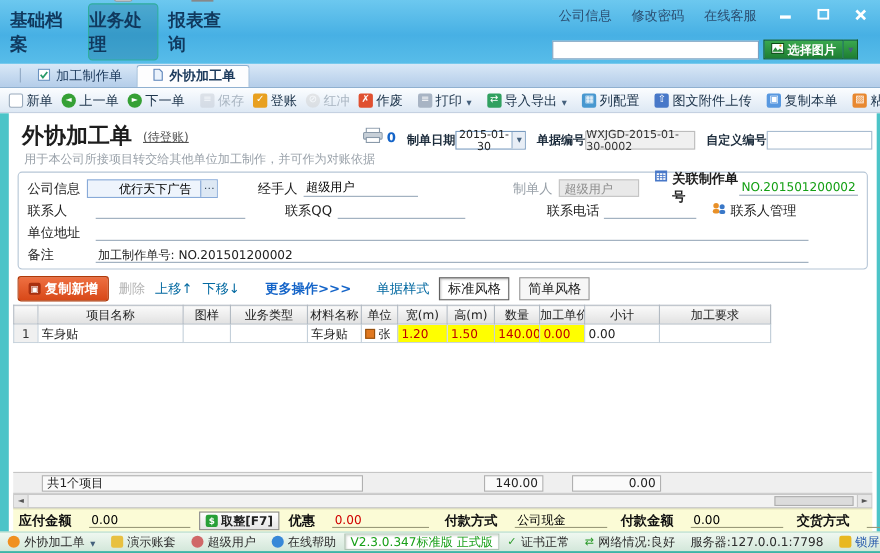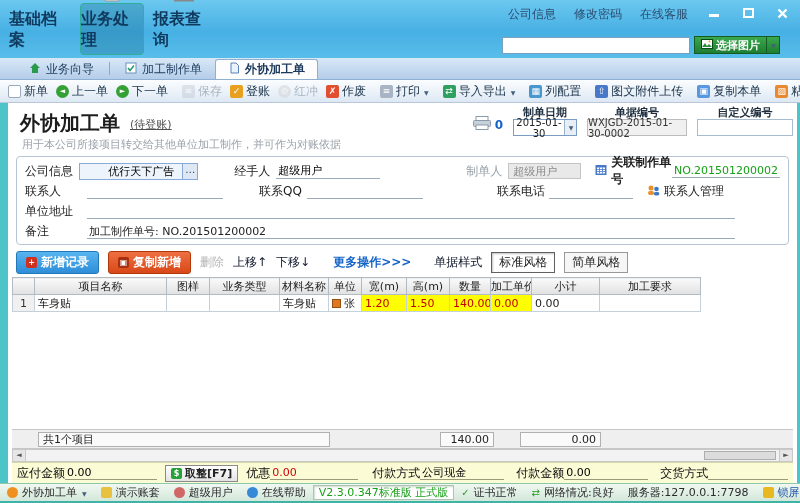--- a/index.html
+++ b/index.html
@@ -55,21 +55,21 @@
   .g-menu::before{content:"≡";} .g-plus::before{content:"+";}
 
   
   .content { flex:1; background:#fff; border-left:8px solid #4cc4c8; border-right:3px solid #4cc4c8;
     display:flex; flex-direction:column; padding:0 4px; position:relative; }
   .title-row { display:flex; align-items:flex-end; margin-top:3px; height:30px; }
   .doc-title { font-size:20px; font-weight:bold; color:#1d1d1d; margin-left:8px; line-height:26px; }
   .doc-status { font-size:11px; color:#505050; text-decoration:underline; margin:0 0 4px 10px; cursor:pointer; }
   .printer-wrap { margin-left:auto; display:flex; align-items:center; gap:4px; margin-bottom:3px; }
   .print-count { color:#1464c8; font-weight:bold; font-size:12px; }
-  .head-field { display:flex; flex-direction:column; align-items:center; margin-left:10px; }
+  .head-field { display:flex; flex-direction:row; align-items:center; margin-left:10px; }
   .head-field .lbl { font-size:11px; font-weight:bold; color:#1c2c3c; line-height:13px; }
   .date-box { width:64px; height:17px; border:1px solid #7a9cc0; background:#fff; display:flex;
     align-items:center; justify-content:center; font-size:10px; }
   .date-dd { width:12px; height:15px; background:#e8eef6; border-left:1px solid #9ab4cc;
     display:flex; align-items:center; justify-content:center; font-size:6px; color:#335; cursor:pointer; }
   .num-box { width:100px; height:17px; border:1px solid #bcbcbc; background:#f0f0f0; color:#333;
     display:flex; align-items:center; justify-content:center; font-size:10px; }
   .custom-input { width:96px; height:17px; border:1px solid #a8bcd0; font-size:10px; padding:0 2px; }
   .subtitle { font-size:11px; color:#9aa2aa; margin:1px 0 4px 10px; }
 
@@ -83,31 +83,31 @@
   .vendor-box { display:flex; align-items:center; width:136px; height:17px; background:#eef4fc;
     border:1px solid #88aad8; }
   .vendor-box input { flex:1; border:none; background:transparent; font-size:11px; padding:0 3px;
     font-family:inherit; width:100%;margin-left:25px; }
   .vendor-more { width:15px; height:15px; background:#dde8f4; border-left:1px solid #88aad8;
     text-align:center; line-height:11px; font-size:10px; cursor:pointer; color:#345; }
   .gray-box { width:82px; height:16px; background:#e9e9e9; border:1px solid #c4c4c4; color:#8b8b8b;
     font-size:11px; display:flex; align-items:center; padding:0 4px; }
   .green-link { color:#15a015; font-size:11px; border-bottom:1px solid #9aaabb; min-width:108px;
     padding:0 2px; cursor:pointer; }
-  .icon-lbl { display:flex; align-items:center; gap:4px; font-weight:bold; color:#1d1d1d; cursor:pointer; }
+  .icon-lbl { display:flex; align-items:flex-start; gap:4px; font-weight:bold; color:#1d1d1d; cursor:pointer; }
 
   
   .grid-actions { display:flex; align-items:center; gap:9px; margin:6px 4px 3px; font-size:12px; }
   .btn-add { display:flex; align-items:center; gap:4px; background:linear-gradient(180deg,#58b4ef,#2e8ed8);
     border:1px solid #2578b8; color:#fff; font-weight:bold; padding:2px 9px; border-radius:3px; cursor:pointer; }
   .btn-copy { display:flex; align-items:center; gap:4px; background:linear-gradient(180deg,#ee7042,#d84818);
     border:1px solid #b03808; color:#fff; font-weight:bold; padding:2px 9px; border-radius:3px; cursor:pointer; }
   .mini { display:inline-block; width:11px; height:11px; border-radius:2px; font-size:8px; line-height:11px;
     text-align:center; color:#fff; }
-  .lnk { color:#0f172a; cursor:pointer; }
+  .lnk { color:#0369a1; cursor:pointer; }
   .lnk.disabled { color:#b4b4b4; cursor:default; }
   .more { color:#1464c8; font-weight:bold; cursor:pointer; }
   .style-btn { border:1px solid #989898; background:#f6f6f6; padding:1px 7px; font-size:12px;
     color:#222; cursor:pointer; }
   .style-btn.selected { background:#fff; border-color:#606060; box-shadow:inset 1px 1px 2px #c2c2c2; }
 
   
   table { border-collapse:collapse; table-layout:fixed; width:638px; font-size:11px; }
   th { background:linear-gradient(180deg,#fafafa,#e1e1e1); border:1px solid #b2bac2; height:17px;
     font-weight:normal; color:#1d1d1d; overflow:hidden; white-space:nowrap; }
@@ -124,21 +124,21 @@
     border-bottom:1px solid #c6c6c6; font-size:11px; }
   .sum-box { position:absolute; top:2px; height:15px; background:#fafafa; border:1px solid #b0b0b0;
     line-height:13px; padding:0 4px; color:#222; }
   .hscroll { position:relative; height:13px; background:#f2f2f2; border:1px solid #c8c8c8; }
   .scroll-arrow { position:absolute; top:0; width:13px; height:11px; background:#e6e6e6;
     text-align:center; font-size:7px; line-height:11px; color:#555; cursor:pointer; }
   .scroll-thumb { position:absolute; top:1px; right:16px; width:72px; height:9px; background:#dcdcdc;
     border:1px solid #aeaeae; cursor:pointer; }
   .payment-row { height:21px; background:#fbfbd6; border-top:1px solid #d6d6ac; display:flex;
     align-items:center; font-size:12px; padding:0 5px; white-space:nowrap; }
-  .pay-lbl { font-weight:normal; color:#101010; margin-right:0; }
+  .pay-lbl { font-weight:bold; color:#101010; margin-right:16px; }
   .pay-input { border:none; border-bottom:1px solid #9a9a7a; background:transparent; height:14px;
     font-size:11px; padding:0 2px; font-family:inherit; }
   .pay-input.red { color:#d00000; }
   .round-btn { display:flex; align-items:center; gap:3px; border:1px solid #8a8a8a;
     background:linear-gradient(180deg,#ffffff,#e4e4e4); padding:0 5px; height:17px; font-size:11px;
     font-weight:bold; cursor:pointer; margin:0 8px; }
   .money-ico { display:inline-block; width:11px; height:11px; background:#28a038; border-radius:2px;
     color:#fff; font-size:8px; line-height:11px; text-align:center; }
 
   
@@ -226,26 +226,20 @@
               <path d="M1 8 L4 4 L6 7 L8 5 L11 8 Z" fill="#2e8e3e"></path>
               <circle cx="8.5" cy="2.5" r="1" fill="#e8a020"></circle>
             </svg></span>
         <span>选择图片</span>
       </button>
       <span class="img-dd dd"></span>
     </div>
   </div>
 
   <div class="tabbar">
-    <div class="tab">
-      <span><svg width="12" height="12">
-            <path d="M6 1 L11 6 H9 V11 H3 V6 H1 Z" fill="#2a9a4a"></path>
-          </svg></span>
-      <span>业务向导</span>
-    </div>
     <div class="tabsep"></div>
     <div class="tab">
       <span><svg width="12" height="12">
             <rect x="1" y="1" width="10" height="10" fill="#fff" stroke="#6a92c0"></rect>
             <path d="M3 6 L5 8.5 L9 3.5" stroke="#2a9a6a" fill="none" stroke-width="1.6"></path>
           </svg></span>
       <span>加工制作单</span>
     </div>
     <div class="tab active">
       <span><svg width="12" height="12">
@@ -397,24 +391,20 @@
         <span class="f-lbl" style="width:62px;">单位地址</span>
         <input class="u-input" style="width: 648px;" value="">
       </div>
       <div class="f-row" style="margin-bottom:0;">
         <span class="f-lbl" style="width:62px;">备注</span>
         <span class="u-input" style="width:648px;display:inline-block;">加工制作单号: NO.201501200002</span>
       </div>
     </div>
 
     <div class="grid-actions">
-      <div class="btn-add">
-        <span class="mini g-plus" style="background:#d03020;"></span>
-        <span>新增记录</span>
-      </div>
       <div class="btn-copy">
         <span class="mini g-box" style="background:#a83010;"></span>
         <span>复制新增</span>
       </div>
       <span class="lnk disabled">删除</span>
       <span class="lnk">上移↑</span>
       <span class="lnk">下移↓</span>
       <span class="more" style="margin-left:14px;">更多操作&gt;&gt;&gt;</span>
       <span class="lnk" style="margin-left:14px;">单据样式</span>
       <span class="style-btn selected">标准风格</span>

